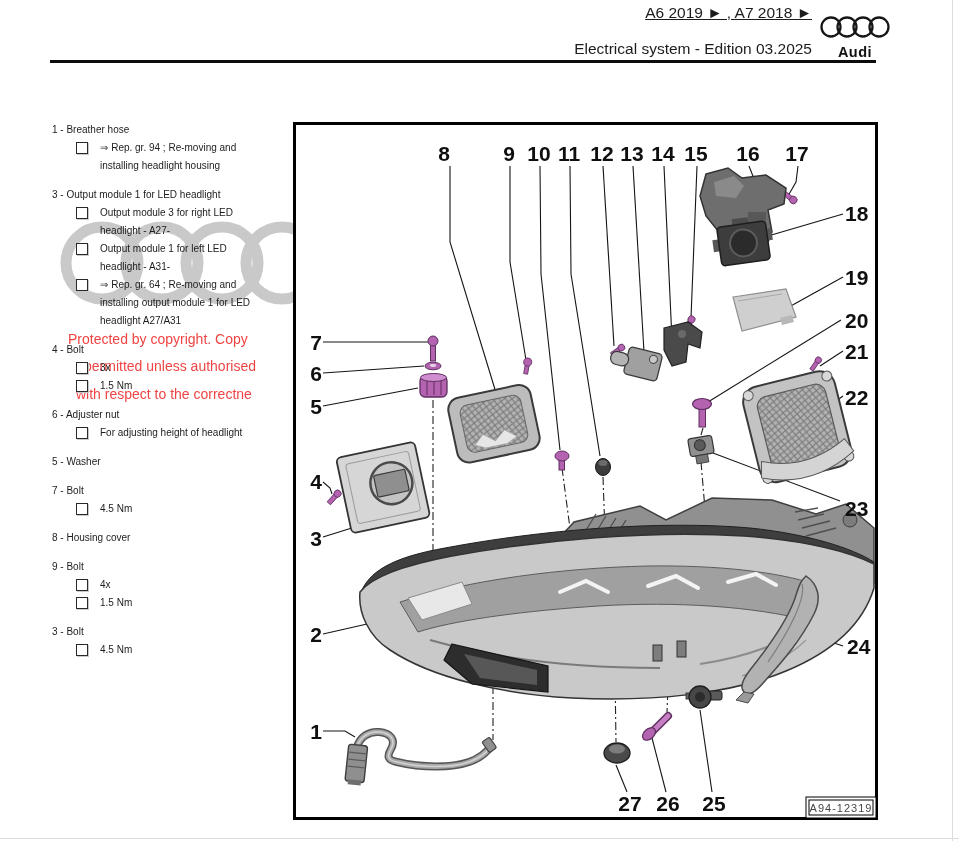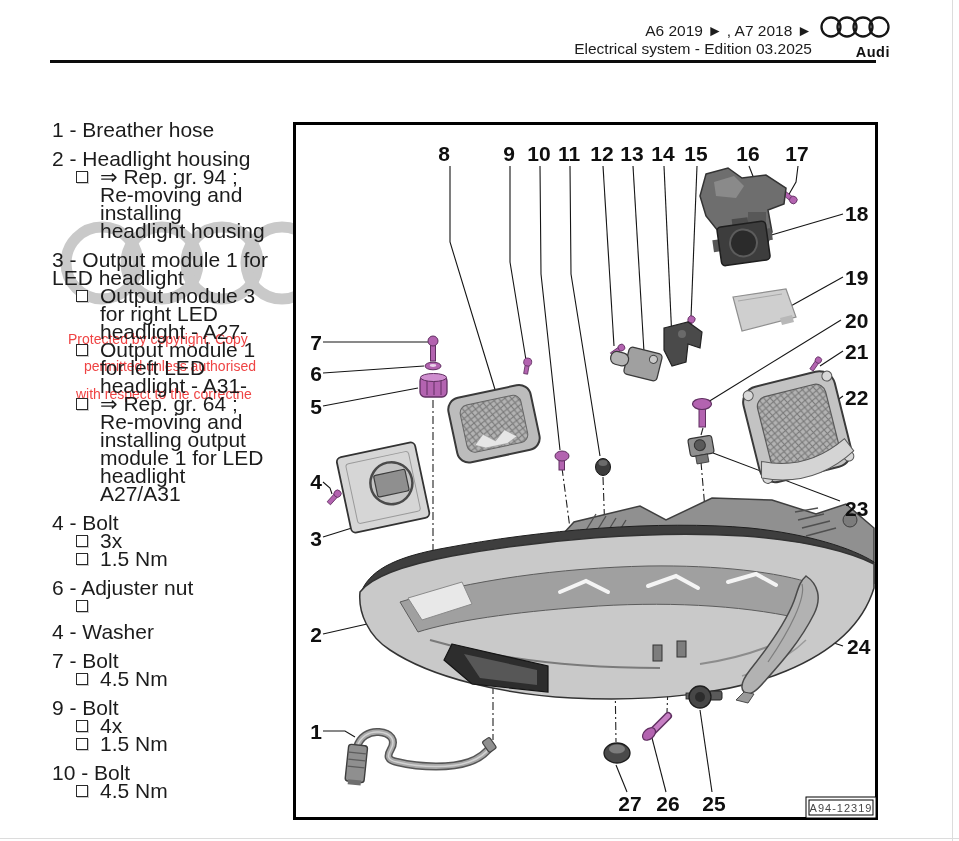--- a/index.html
+++ b/index.html
@@ -5,35 +5,35 @@
   html,body{margin:0;padding:0;}
   body{
     width:959px;height:841px;background:#ffffff;position:relative;overflow:hidden;
     font-family:"Liberation Sans", sans-serif;color:#1c1c1c;
   }
   .page-edge-v{position:absolute;left:952px;top:0;width:1px;height:841px;background:#dcdcdc;}
   .page-edge-h{position:absolute;left:0;top:838px;width:959px;height:1px;background:#dcdcdc;}
 
   
   .hdr-line{position:absolute;right:147px;font-size:15.5px;white-space:nowrap;}
-  .hdr-line1{top:22px;}
+  .hdr-line1{top:4px;text-decoration:underline;}
   .hdr-line2{top:40px;}
   .hdr-rule{position:absolute;left:50px;top:60px;width:826px;height:3px;background:#0c0c0c;}
-  .audi-logo{position:absolute;left:820px;top:15px;width:70px;text-align:right;}
+  .audi-logo{position:absolute;left:820px;top:15px;width:70px;text-align:center;}
   .audi-logo .wordmark{font-weight:bold;font-size:14.5px;letter-spacing:.5px;margin-top:0px;color:#111;}
 
   
   .wm-rings{position:absolute;left:56px;top:216px;z-index:1;}
   .wm-text{position:absolute;color:#ef4444;font-size:14px;white-space:nowrap;z-index:1;text-align:right;}
   .wm1{left:68px;top:331px;}
   .wm2{left:84px;top:358px;}
   .wm3{left:76px;top:386px;}
 
   
-  .legend{position:absolute;left:52px;top:110px;width:242px;font-size:21px;line-height:18px;z-index:2;}
+  .legend{position:absolute;left:52px;top:110px;width:242px;font-size:10px;line-height:18px;z-index:2;}
   .l-item{margin-top:11px;}
   .l-sub{margin-left:24px;display:flex;}
   .cb{width:10px;height:10px;border:1.6px solid #2a2a2a;margin-top:3px;margin-right:12px;flex:0 0 auto;background:#fff;box-shadow:1px 1px 0 #c9c9c9;}
   .l-sub .txt{display:block;max-width:170px;}
 
   
   .figure{position:absolute;left:293px;top:122px;width:585px;height:698px;background:#fff;
           border:3px solid #000;box-sizing:border-box;z-index:3;}
   .figure svg{position:absolute;left:-3px;top:-3px;width:585px;height:698px;}
   .callout{font-size:21px;font-weight:bold;fill:#0f0f0f;}
@@ -66,21 +66,20 @@
       <circle cx="226" cy="47" r="36"></circle>
   </g>
 </svg>
 <div class="wm-text wm1">Protected by copyright. Copy</div>
 <div class="wm-text wm2">permitted unless authorised</div>
 <div class="wm-text wm3">with respect to the correctne</div>
 
 <div class="legend">
   <div class="l-item"><span>1 - Breather hose</span></div>
 
-  <div class="l-item"><span>2 - Headlight housing</span></div>
   <div class="l-sub">
       <span class="cb"></span>
       <span class="txt">⇒ Rep. gr. 94 ; Re-moving and installing headlight housing</span>
     </div>
 
   <div class="l-item"><span>3 - Output module 1 for LED headlight</span></div>
   <div class="l-sub">
       <span class="cb"></span>
       <span class="txt">Output module 3 for right LED headlight - A27-</span>
     </div>
@@ -99,42 +98,44 @@
       <span class="txt">3x</span>
     </div>
   <div class="l-sub">
       <span class="cb"></span>
       <span class="txt">1.5 Nm</span>
     </div>
 
   <div class="l-item"><span>6 - Adjuster nut</span></div>
   <div class="l-sub">
       <span class="cb"></span>
-    </div>
-
-  <div class="l-item"><span>4 - Washer</span></div>
+      <span class="txt">For adjusting height of headlight</span>
+    </div>
+
+  <div class="l-item"><span>5 - Washer</span></div>
 
   <div class="l-item"><span>7 - Bolt</span></div>
   <div class="l-sub">
       <span class="cb"></span>
       <span class="txt">4.5 Nm</span>
     </div>
 
+  <div class="l-item"><span>8 - Housing cover</span></div>
 
   <div class="l-item"><span>9 - Bolt</span></div>
   <div class="l-sub">
       <span class="cb"></span>
       <span class="txt">4x</span>
     </div>
   <div class="l-sub">
       <span class="cb"></span>
       <span class="txt">1.5 Nm</span>
     </div>
 
-  <div class="l-item"><span>10 - Bolt</span></div>
+  <div class="l-item"><span>3 - Bolt</span></div>
   <div class="l-sub">
       <span class="cb"></span>
       <span class="txt">4.5 Nm</span>
     </div>
 </div>
 
 <div class="figure">
 <svg viewBox="293 122 585 698">
   <defs>
     <pattern id="mesh" width="7" height="7" patternUnits="userSpaceOnUse" patternTransform="rotate(18)">

